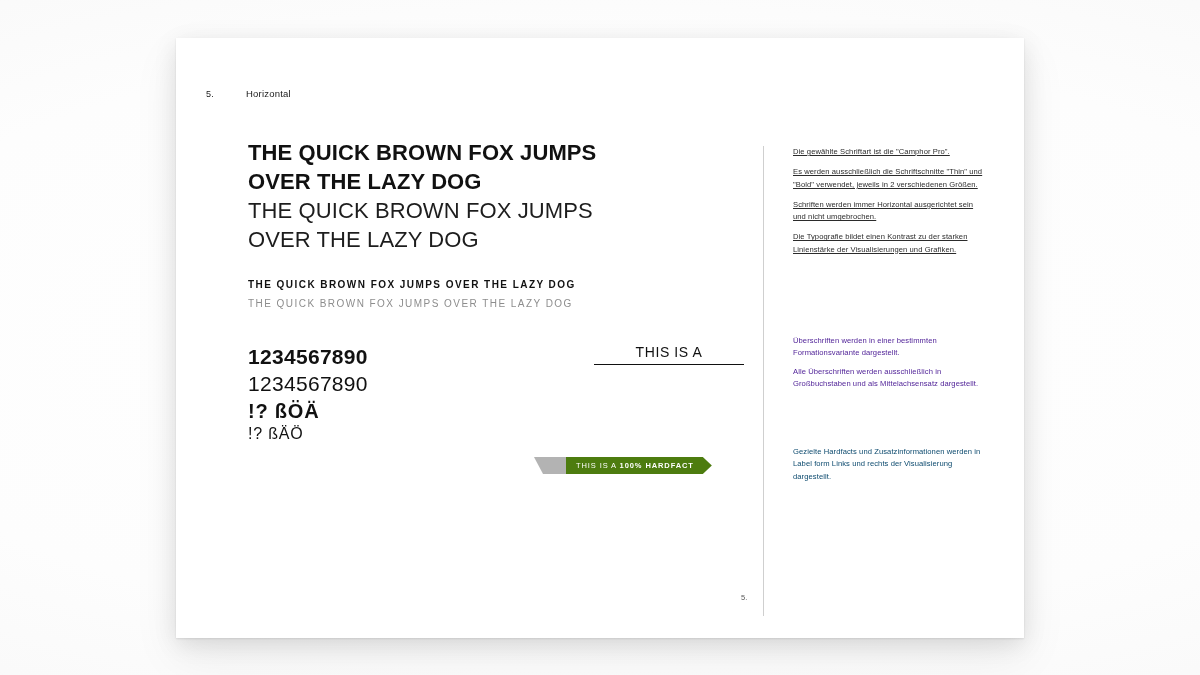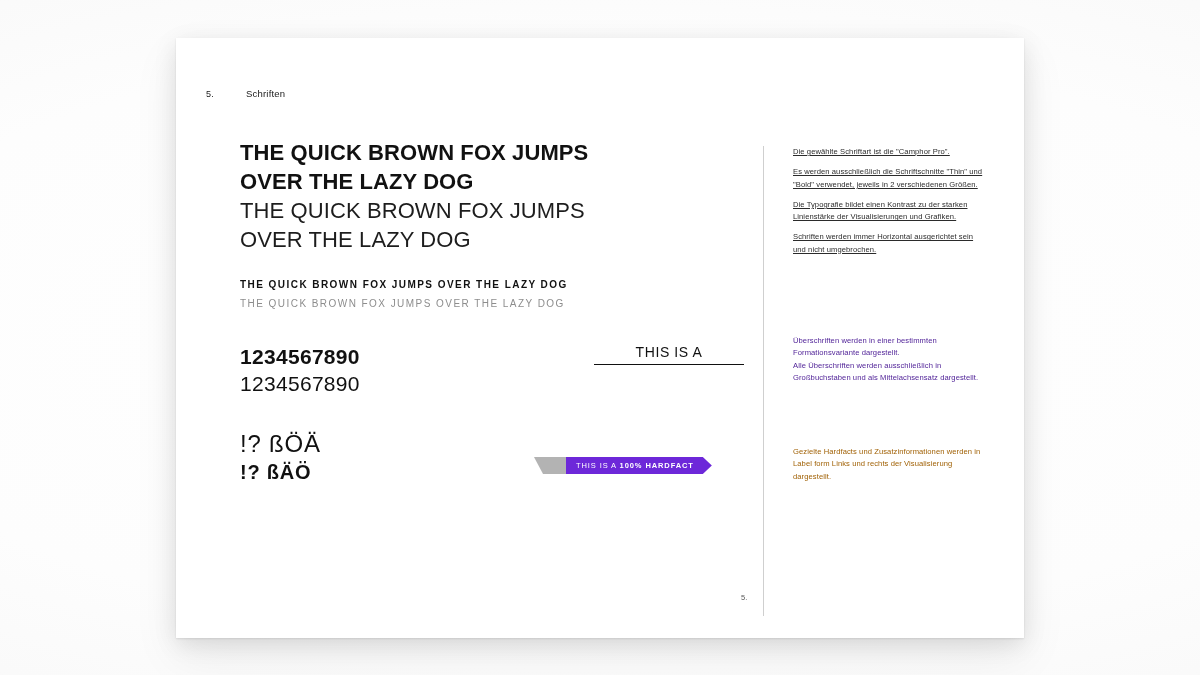--- a/index.html
+++ b/index.html
@@ -64,21 +64,21 @@
     left: 587px;
     top: 108px;
     width: 1px;
     height: 470px;
     background: #cfcfcf;
   }
 
   
   .specimens {
     position: absolute;
-    left: 64px;
+    left: 72px;
     top: 100px;
     width: 480px;
     color: #111111;
   }
 
   .spec-line {
     white-space: nowrap;
   }
 
   .big-bold {
@@ -118,29 +118,28 @@
     line-height: 1.3;
   }
   .num-thin {
     font-size: 21px;
     font-weight: 300;
     letter-spacing: 0.3px;
     line-height: 1.3;
   }
 
   .glyph-bold {
-    font-size: 24px;
+    font-size: 20px;
+    font-weight: 700;
+    letter-spacing: 0.8px;
+    line-height: 1.3;
+  }
+  .glyph-thin {
+    font-size: 16px;
     font-weight: 400;
-    letter-spacing: 0.8px;
-    margin-top: 30px;
-    line-height: 1.3;
-  }
-  .glyph-thin {
-    font-size: 20px;
-    font-weight: 700;
     letter-spacing: 0.8px;
     line-height: 1.3;
   }
 
   
   .headline-example {
     position: absolute;
     left: 418px;
     top: 305px;
     width: 150px;
@@ -177,21 +176,21 @@
     align-items: stretch;
   }
   .hardfact .grey-chev {
     width: 32px;
     height: 17px;
     background: #b3b3b3;
     clip-path: polygon(0 0, 100% 0, 100% 100%, 9px 100%);
   }
   .hardfact .pink-bar {
     height: 17px;
-    background: #6d28d9;
+    background: #4d7c0f;
     display: flex;
     align-items: center;
     padding: 0 9px 0 10px;
     clip-path: polygon(0 0, calc(100% - 9px) 0, 100% 50%, calc(100% - 9px) 100%, 0 100%);
     padding-right: 18px;
   }
   .hardfact .label-text {
     font-size: 7.5px;
     letter-spacing: 0.9px;
     color: #ffffff;
@@ -224,21 +223,21 @@
     left: 617px;
     top: 297px;
     width: 190px;
     color: #4c1d95;
   }
   .notes-group-3 {
     position: absolute;
     left: 617px;
     top: 408px;
     width: 190px;
-    color: #a16207;
+    color: #0c4a6e;
   }
 
   
   .folio {
     position: absolute;
     left: 565px;
     top: 555px;
     font-size: 7.5px;
     color: #5a5a5a;
   }
@@ -246,21 +245,21 @@
 </head>
 <body>
 
 <div id="stage">
   <div class="backdrop"></div>
 
   <div class="page">
 
     <div class="page-header">
       <span class="num">5.</span>
-      <span class="chapter">Schriften</span>
+      <span class="chapter">Horizontal</span>
     </div>
 
     <div class="divider"></div>
 
     <div class="specimens">
       <div class="spec-line big-bold">THE QUICK BROWN FOX JUMPS</div>
       <div class="spec-line big-bold">OVER THE LAZY DOG</div>
       <div class="spec-line big-thin">THE QUICK BROWN FOX JUMPS</div>
       <div class="spec-line big-thin">OVER THE LAZY DOG</div>
 
@@ -283,27 +282,27 @@
       <div class="grey-chev"></div>
       <div class="pink-bar">
         <span class="label-text"><span>THIS IS A </span><b>100% HARDFACT</b></span>
       </div>
     </div>
 
     <div class="notes">
       <div class="note-block">Die gewählte Schriftart ist die
 "Camphor Pro".</div>
       <div class="note-block">Es werden ausschließlich die Schriftschnitte "Thin" und "Bold" verwendet, jeweils in 2 verschiedenen Größen.</div>
+      <div class="note-block">Schriften werden immer Horizontal ausgerichtet sein und nicht umgebrochen.</div>
       <div class="note-block">Die Typografie bildet einen Kontrast zu der starken Linienstärke der Visualisierungen und Grafiken.</div>
-      <div class="note-block">Schriften werden immer Horizontal ausgerichtet sein und nicht umgebrochen.</div>
     </div>
 
     <div class="notes-group-2">
       <div class="note-block">Überschriften werden in einer bestimmten Formationsvariante dargestellt.</div>
-      <div class="note-block" style="margin-top:0">Alle Überschriften werden ausschließlich in Großbuchstaben und als Mittelachsensatz dargestellt.</div>
+      <div class="note-block" style="margin-top:6px">Alle Überschriften werden ausschließlich in Großbuchstaben und als Mittelachsensatz dargestellt.</div>
     </div>
 
     <div class="notes-group-3">
       <div class="note-block">Gezielte Hardfacts und Zusatzinformationen werden in Label form Links und rechts der Visualisierung dargestellt.</div>
     </div>
 
     <div class="folio">5.</div>
 
   </div>
 </div>

